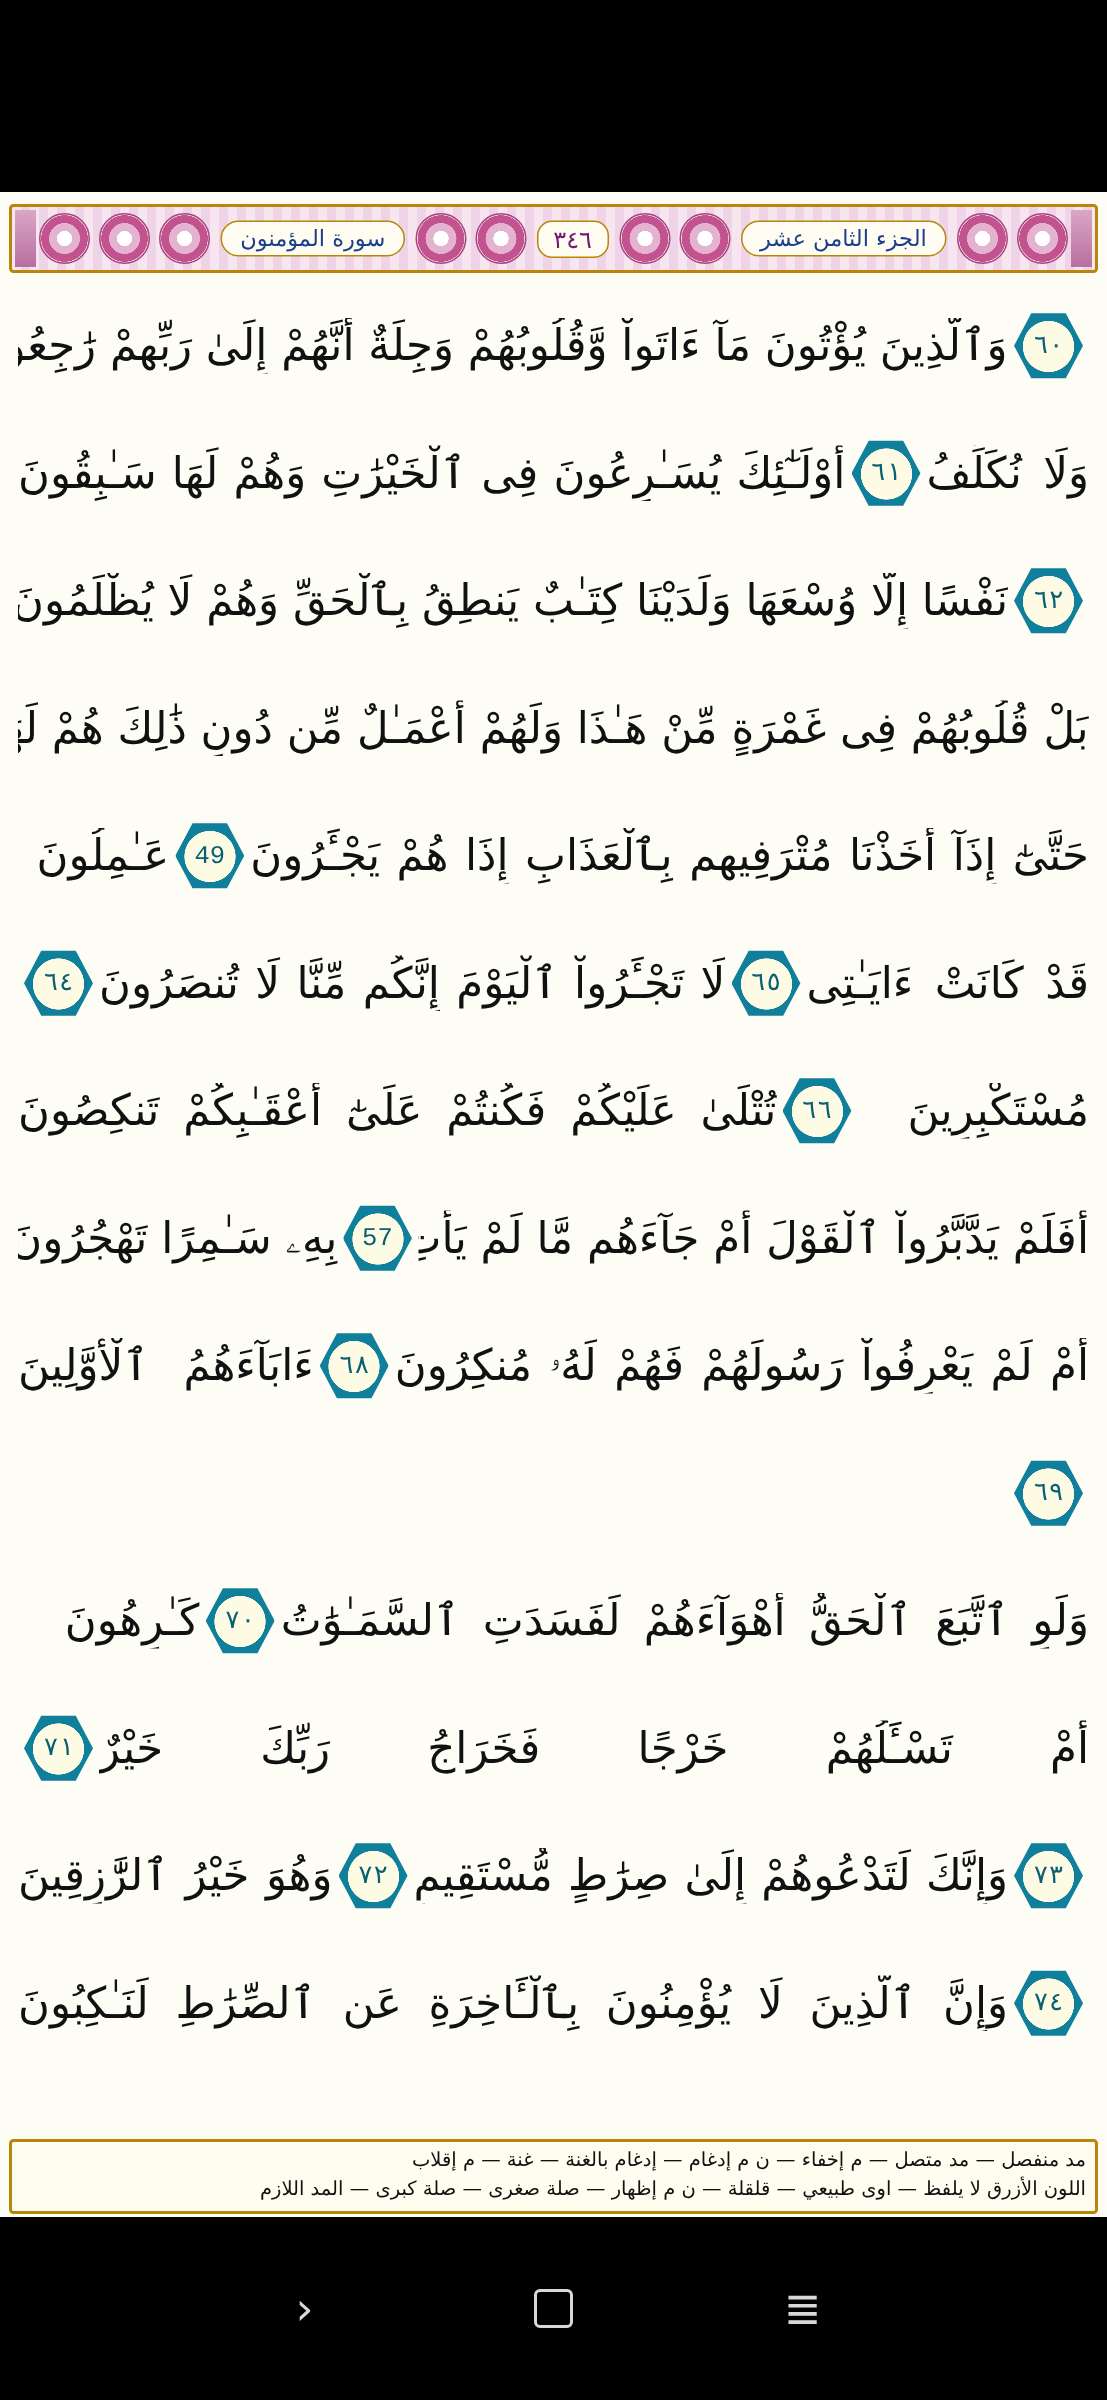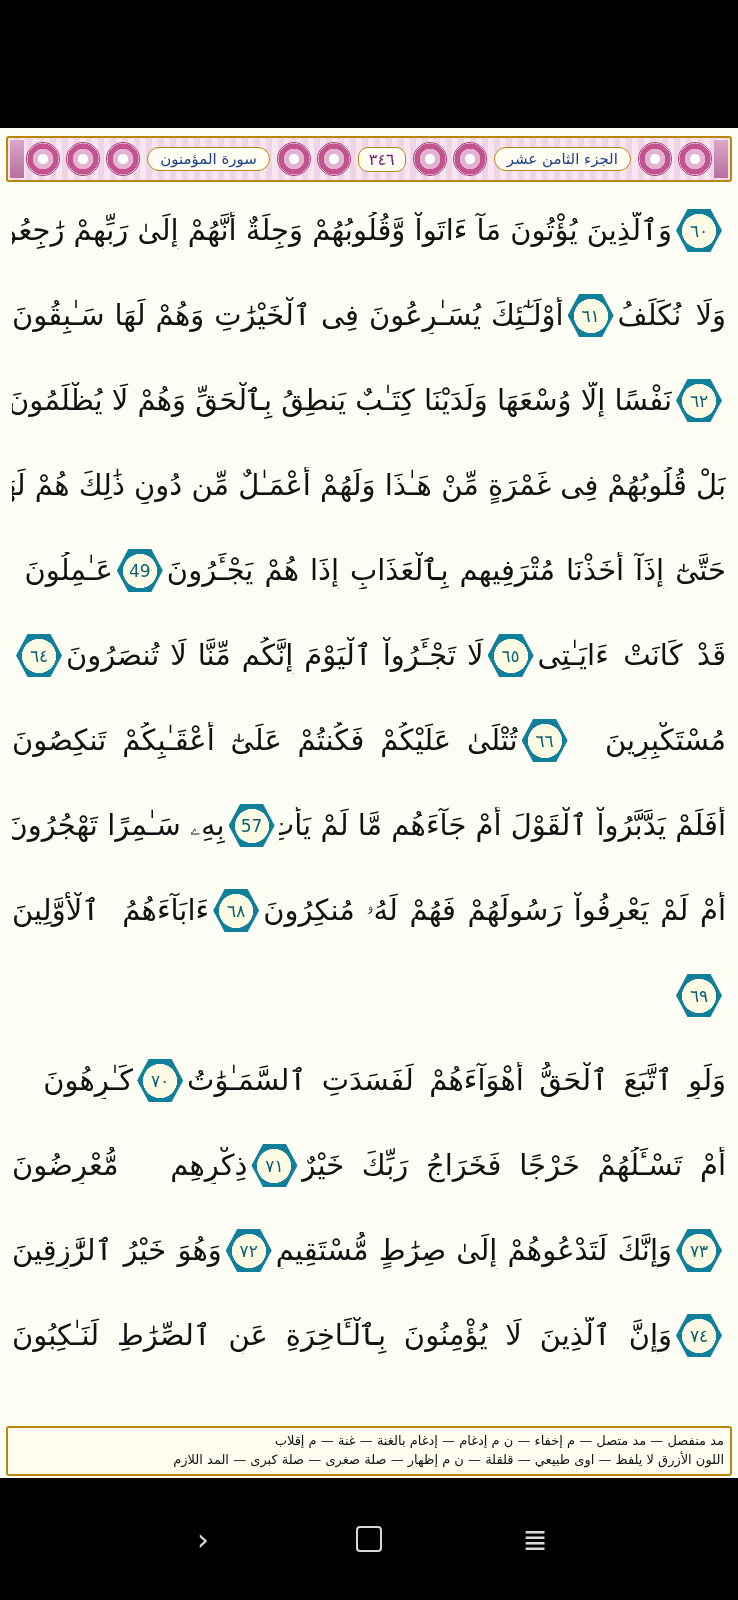--- a/index.html
+++ b/index.html
@@ -122,20 +122,21 @@
     width: 46px; height: 46px;
     flex: 0 0 auto;
     margin: 0 4px;
     color: #0b5f73;
     font-size: 17px;
     background:
       radial-gradient(circle at 50% 50%, #fdfbe4 0 52%, rgba(0,0,0,0) 53%),
       conic-gradient(from 0deg, #0f7f9b, #0f7f9b);
     -webkit-clip-path: polygon(25% 3%, 75% 3%, 100% 50%, 75% 97%, 25% 97%, 0% 50%);
     clip-path: polygon(25% 3%, 75% 3%, 100% 50%, 75% 97%, 25% 97%, 0% 50%);
+    font-family: Liberation Mono, monospace;
   }
   .aya-marker .num { position: relative; top: 1px; }
   
   .legend {
     margin: 4px 6px 8px 6px;
     border: 2px solid #b8860b;
     border-radius: 3px;
     background: #fffdf0;
     padding: 4px 4px;
     direction: rtl;
@@ -284,21 +285,20 @@
           </span>
         <span class="txt">كَـٰرِهُونَ</span>
       </div>
 
 
       <div class="aya-line">
         <span class="txt">أَمْ تَسْـَٔلُهُمْ خَرْجًا فَخَرَاجُ رَبِّكَ خَيْرٌ</span>
         <span class="aya-marker">
             <span class="num">٧١</span>
           </span>
-        <span class="txt">ذِكْرِهِم مُّعْرِضُونَ</span>
       </div>
 
       <div class="aya-line">
         <span class="aya-marker">
             <span class="num">٧٣</span>
           </span>
         <span class="txt">وَإِنَّكَ لَتَدْعُوهُمْ إِلَىٰ صِرَٰطٍ مُّسْتَقِيمٍ</span>
         <span class="aya-marker">
             <span class="num">٧٢</span>
           </span>

